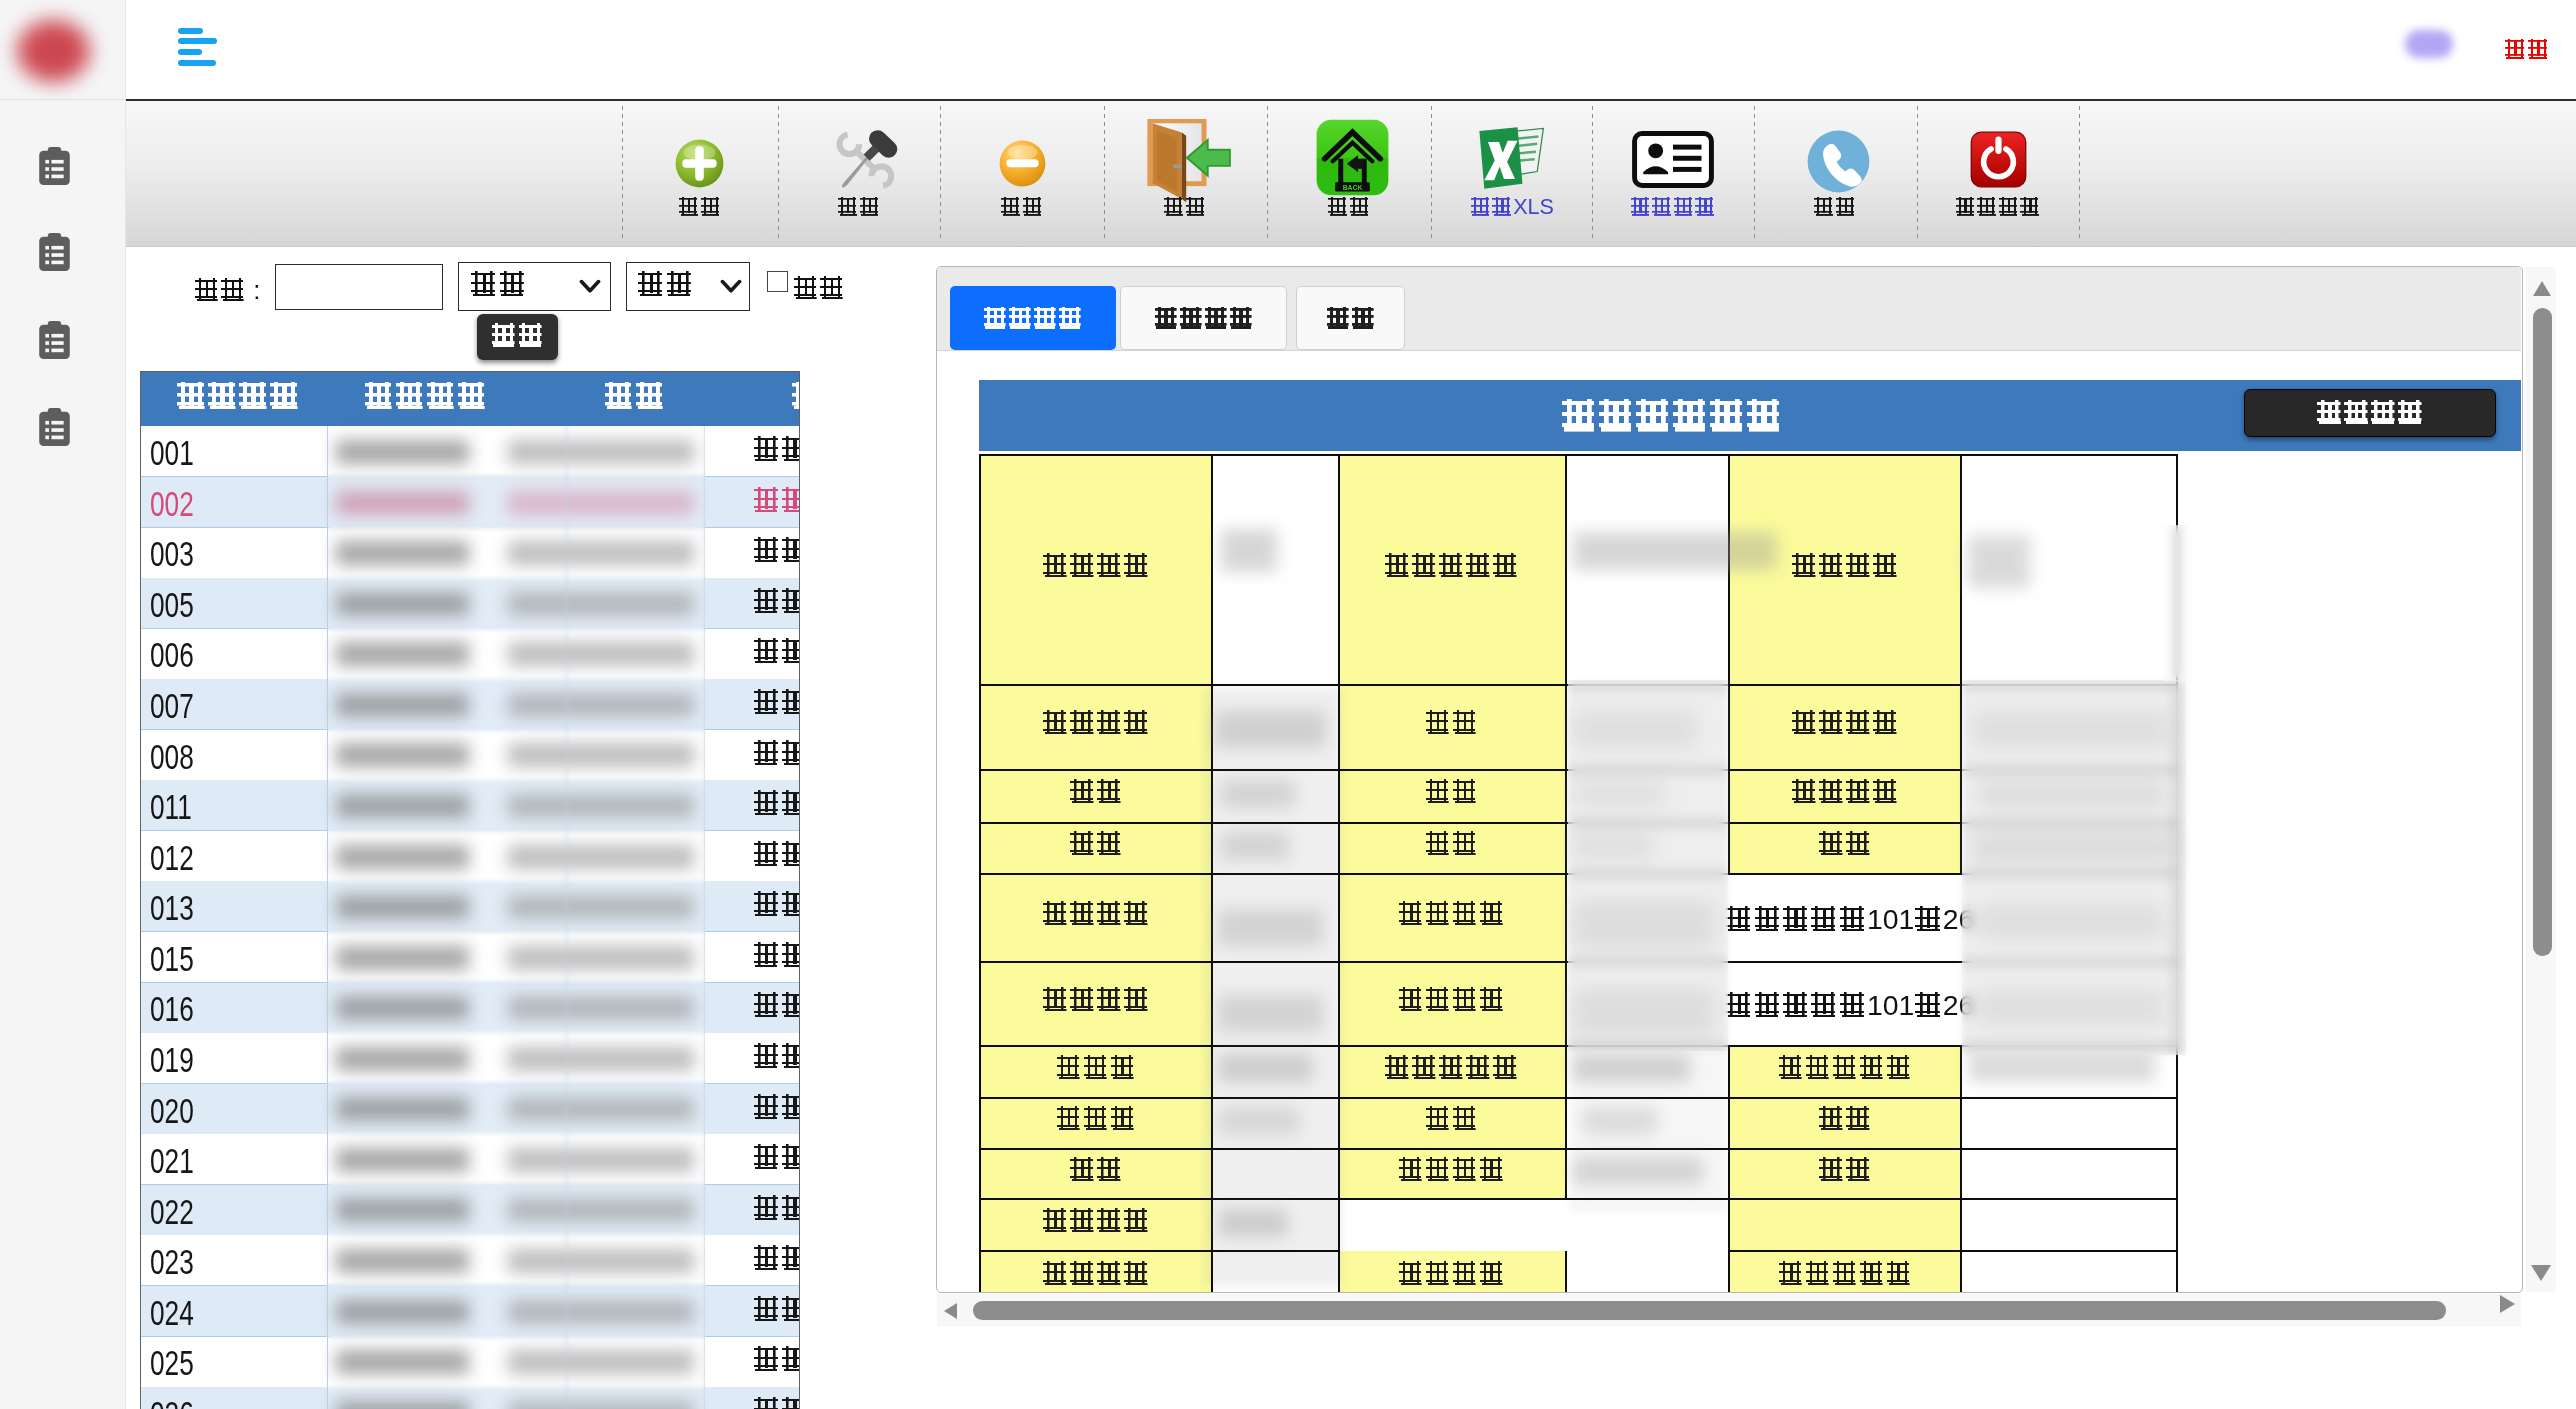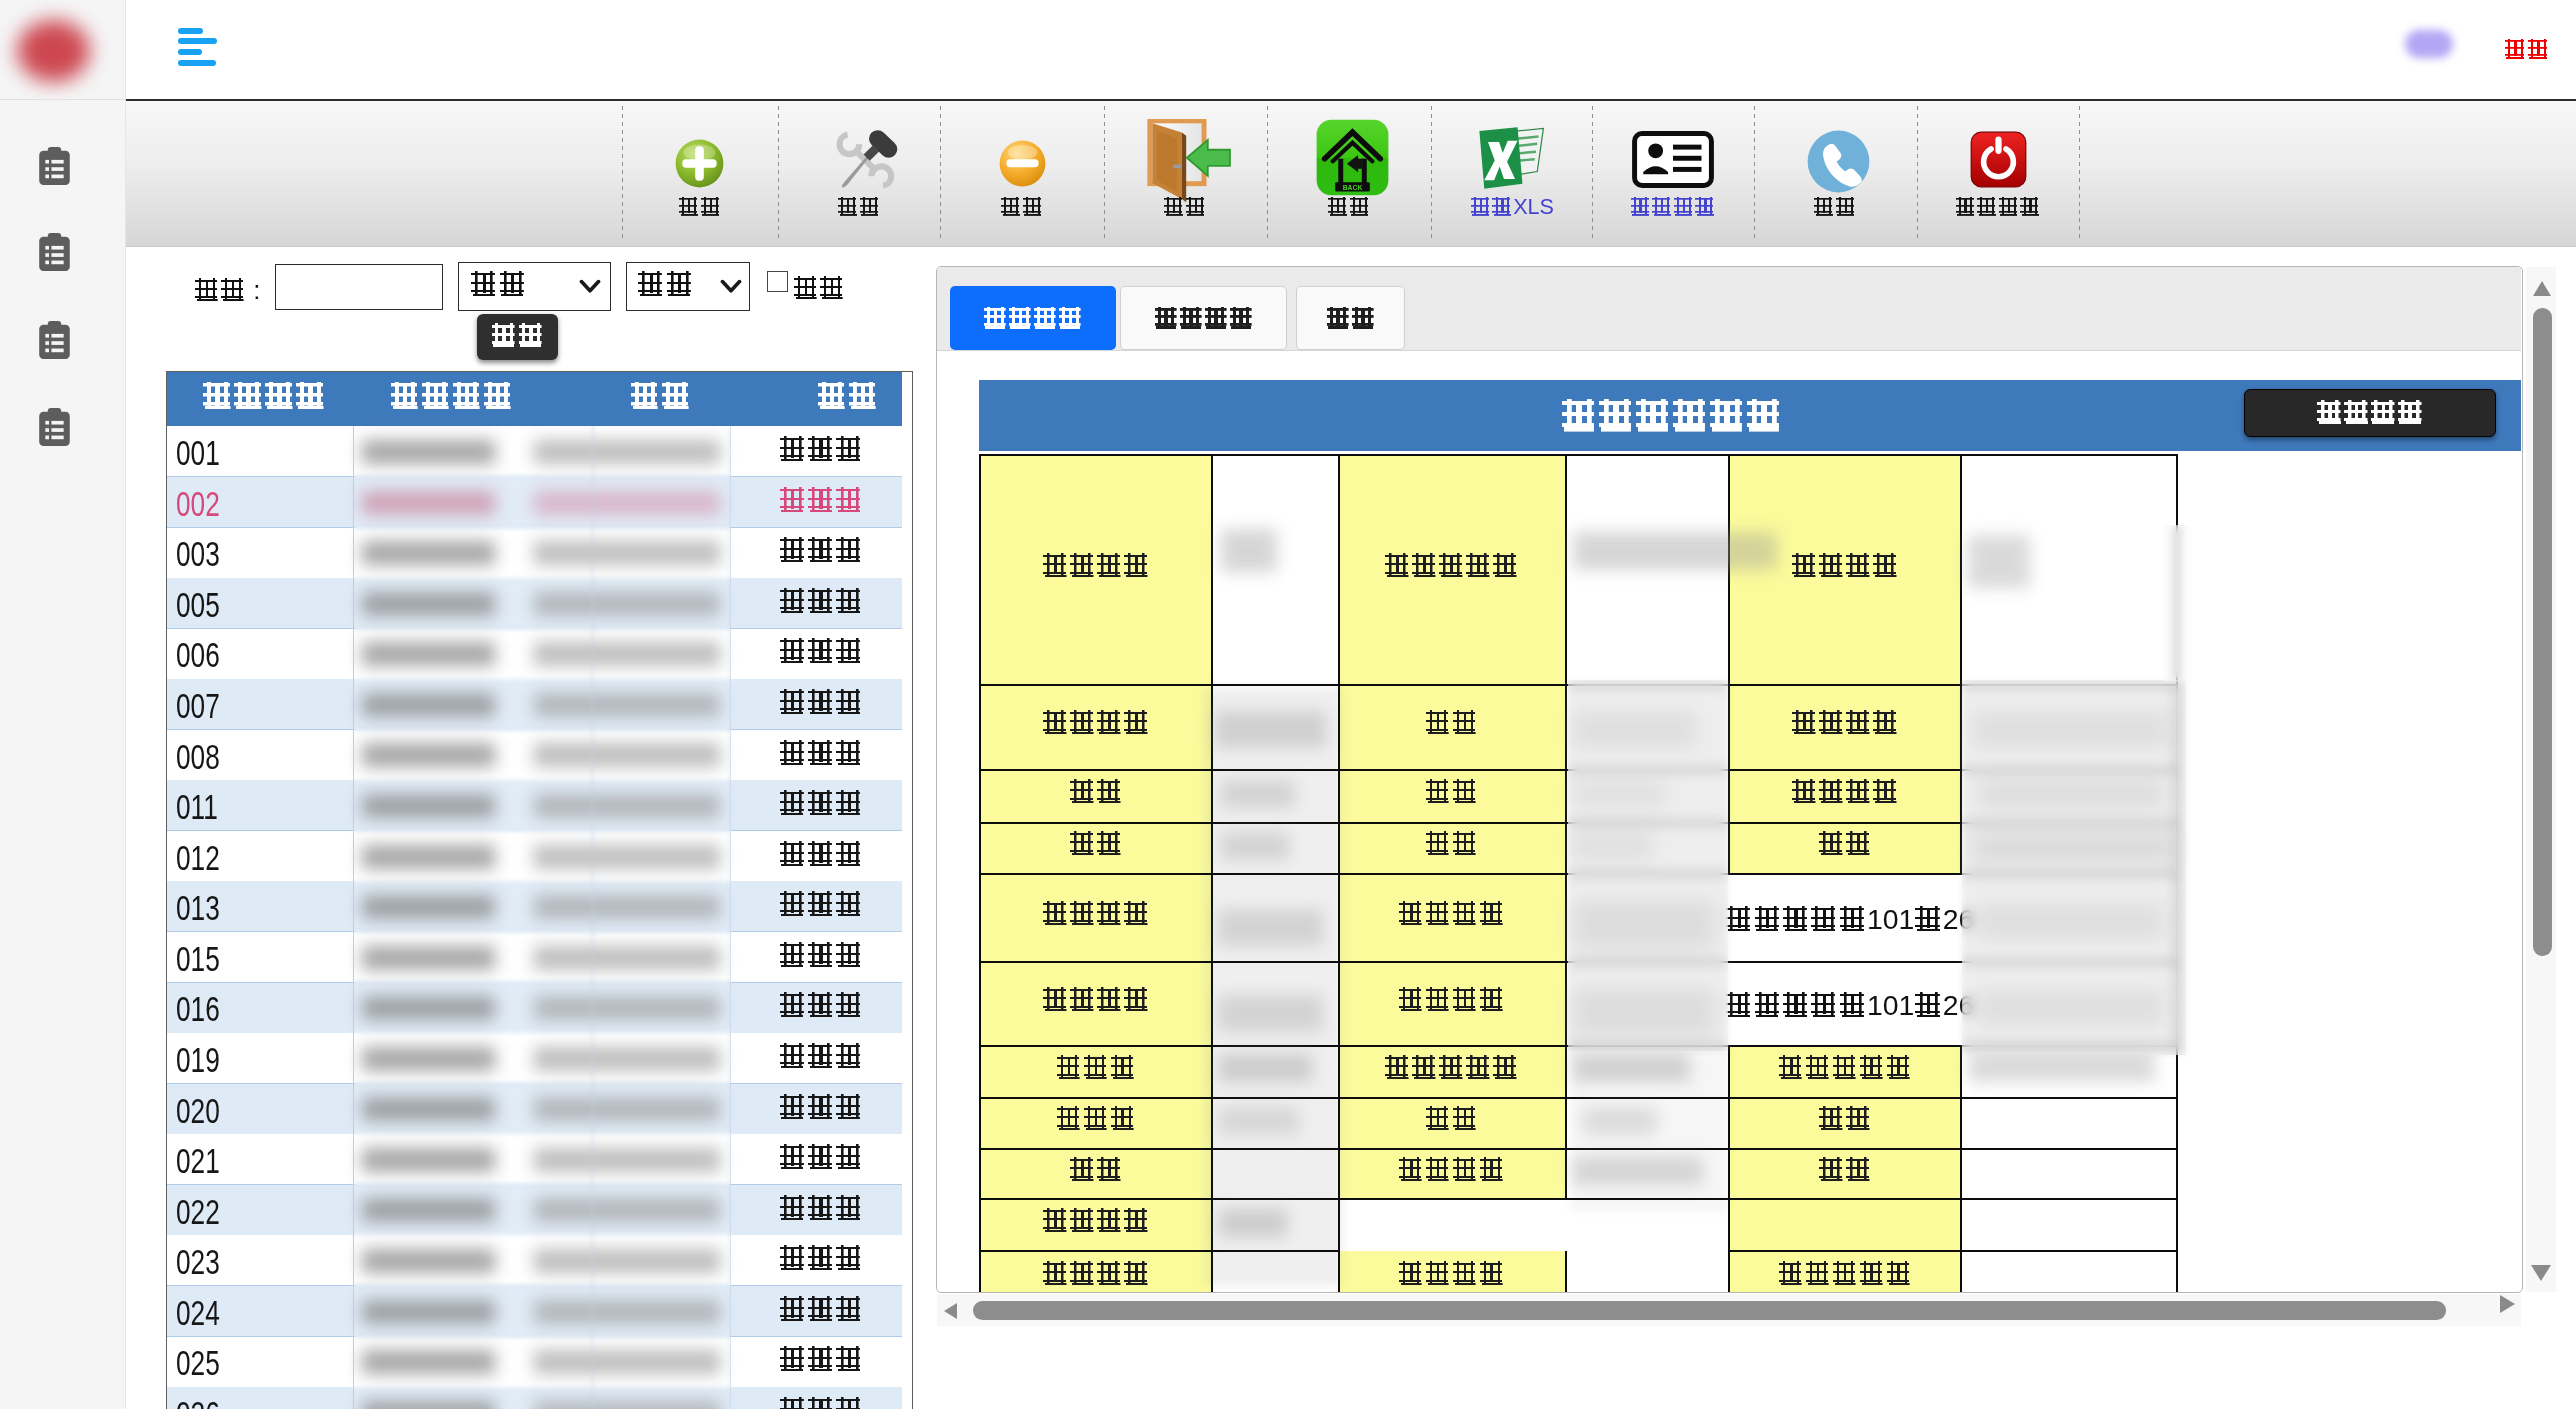--- a/index.html
+++ b/index.html
@@ -198,21 +198,21 @@
     </div>
 <div class="a" style="left:626px;top:262px;width:124px;height:49px;border:1.9px solid #2b2b2b;background:#fff">
       <span style="position:absolute;left:10px;top:5px;font-size:28.4px;color:#111"><i class="z"></i><i class="z"></i></span>
       <span style="position:absolute;right:7.4px;top:16px"><svg width="22" height="15" viewBox="0 0 36 24">
           <path d="M4 4 L18 19 L32 4" fill="none" stroke="#1a1a1a" stroke-width="6" stroke-linecap="round" stroke-linejoin="round"></path>
         </svg></span>
     </div>
 <div class="a" style="left:767px;top:271px;width:21px;height:21px;border:1.9px solid #444;background:#fff"></div>
 <div class="a" style="left:793px;top:273px;font-size:26px;color:#111"><i class="z"></i><i class="z"></i></div>
 <div class="a" style="left:477px;top:314px;width:81px;height:46px;background:#2f2f2f;border-radius:6.2px;box-shadow:0 2.5px 5.6px rgba(0,0,0,.45);color:#fff;font-weight:bold;font-size:27px;text-align:center;line-height:45px"><i class="z zb"></i><i class="z zb"></i></div>
-<div class="a" style="left:166px;top:371px;width:747px;height:1038px;overflow:hidden;border:1.2px solid #606060;border-bottom:none">
+<div class="a" style="left:140px;top:371px;width:660px;height:1038px;overflow:hidden;border:1.2px solid #606060;border-bottom:none">
 <div class="a" style="left:0;top:0;width:735px;height:54px;background:#3e79bc"></div>
 <div class="a" style="left:-26.6px;top:6.8px;width:247px;text-align:center;font-size:31px;font-weight:bold;color:#fff"><i class="z zb"></i><i class="z zb"></i><i class="z zb"></i><i class="z zb"></i></div>
 <div class="a" style="left:161px;top:6.8px;width:247px;text-align:center;font-size:31px;font-weight:bold;color:#fff"><i class="z zb"></i><i class="z zb"></i><i class="z zb"></i><i class="z zb"></i></div>
 <div class="a" style="left:370px;top:6.8px;width:247px;text-align:center;font-size:31px;font-weight:bold;color:#fff"><i class="z zb"></i><i class="z zb"></i></div>
 <div class="a" style="left:557px;top:6.8px;width:247px;text-align:center;font-size:31px;font-weight:bold;color:#fff"><i class="z zb"></i><i class="z zb"></i></div>
 <div class="a" style="left:0;top:54px;width:735px;height:51px;background:#fff;border-bottom:1.2px solid #aecbe8"></div>
 <div class="a" style="left:8.7px;top:61px;font-size:35px;color:#161616;transform:scaleX(.75);transform-origin:0 0">001</div>
 <div class="a" style="left:592px;top:61px;width:124px;text-align:center;font-size:28.4px;color:#161616"><i class="z"></i><i class="z"></i><i class="z"></i></div>
 <div class="a" style="left:195px;top:68px;width:133px;height:23.5px;background:#6f6f6f;filter:blur(8px);opacity:.68"></div>
 <div class="a" style="left:367px;top:68px;width:186px;height:23.5px;background:#8a8a8a;filter:blur(8px);opacity:.62"></div>

